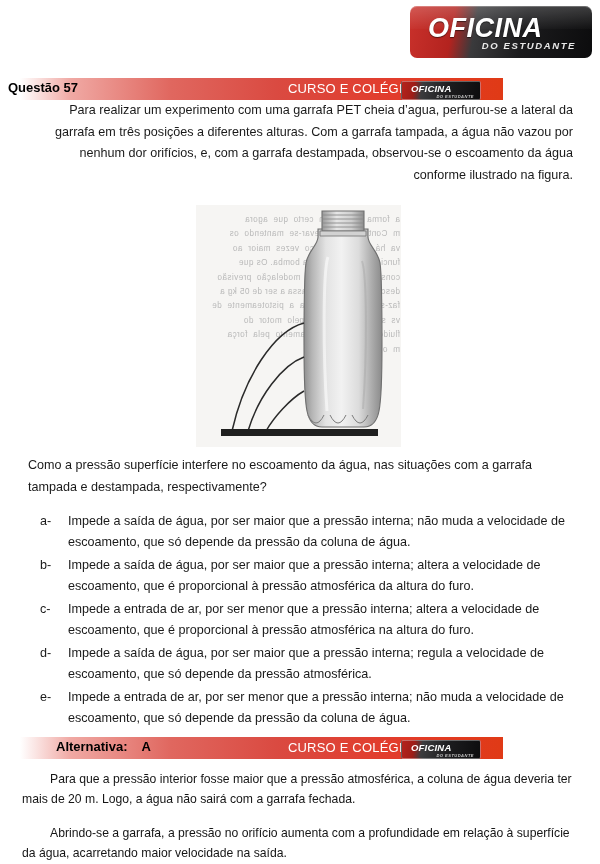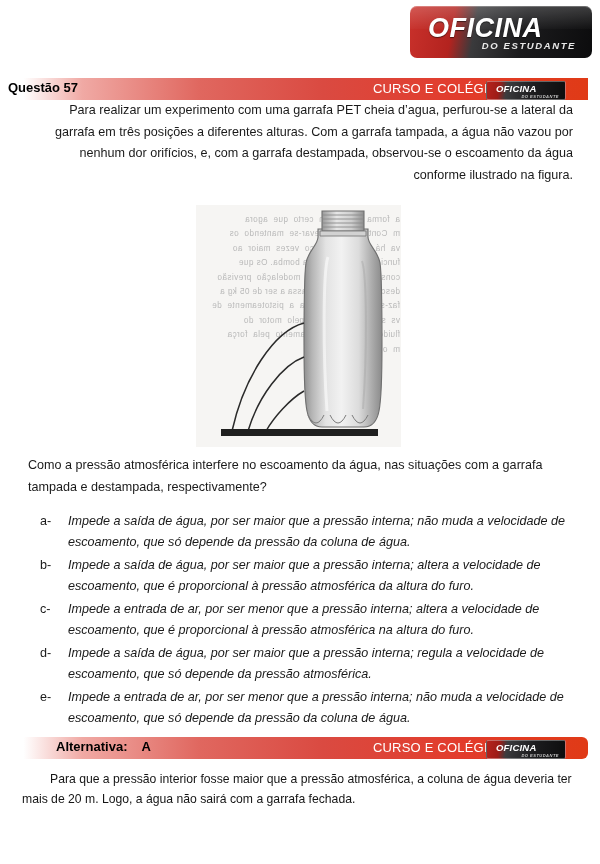--- a/index.html
+++ b/index.html
@@ -65,26 +65,26 @@
     font-size: 9.5px;
     letter-spacing: 1.6px;
     color: #e9e9e9;
     z-index: 3;
   }
 
   
   .bar {
     position: absolute;
     left: 0;
-    width: 588px;
+    width: 503px;
     height: 22px;
     background: linear-gradient(90deg, #ffffff 0%, #ffffff 4%, #f0a9a4 14%, #e0675f 34%, #da4a41 55%, #e23c2c 78%, #e03a16 100%);
   }
   .bar-questao { top: 78px; }
-  .bar-alternativa { top: 737px; border-radius: 6px; }
+  .bar-alternativa { top: 737px; }
 
   .bar-left-label {
     position: absolute;
     top: 2px;
     font-weight: bold;
     font-size: 13px;
     color: #000000;
     white-space: nowrap;
   }
   .bar-questao .bar-left-label { left: 8px; }
@@ -173,21 +173,20 @@
     flex: 0 0 28px;
     font-size: 12.6px;
     line-height: 21px;
     color: #1a1a1a;
   }
   .alt-text {
     flex: 1 1 auto;
     font-size: 12.6px;
     line-height: 21px;
     color: #1a1a1a;
-    font-style: italic;
   }
 
   
   .solution {
     position: absolute;
     left: 22px;
     top: 770px;
     width: 556px;
     font-family: "Liberation Sans", sans-serif;
     font-size: 12.2px;
@@ -313,21 +312,21 @@
     <g fill="none" stroke="#2a2a2a" stroke-width="1.5">
       <path d="M108 118 C78 126 48 172 36 226"></path>
       <path d="M108 152 C86 160 62 192 52 226"></path>
       <path d="M108 186 C94 194 78 212 70 226"></path>
     </g>
 
     <rect x="25" y="224" width="157" height="7" fill="#1f1f1f"></rect>
   </svg>
 </div>
 
-<div class="question-line">Como a pressão atmosférica interfere no escoamento da água, nas situações com a garrafa tampada e destampada, respectivamente?</div>
+<div class="question-line">Como a pressão superfície interfere no escoamento da água, nas situações com a garrafa tampada e destampada, respectivamente?</div>
 
 <div class="alternatives">
   <div class="alt-row">
     <span class="alt-key">a-</span>
     <span class="alt-text">Impede a saída de água, por ser maior que a pressão interna; não muda a velocidade de escoamento, que só depende da pressão da coluna de água.</span>
   </div>
   <div class="alt-row">
     <span class="alt-key">b-</span>
     <span class="alt-text">Impede a saída de água, por ser maior que a pressão interna; altera a velocidade de escoamento, que é proporcional à pressão atmosférica da altura do furo.</span>
   </div>
@@ -351,13 +350,14 @@
   </span>
   <span class="bar-right-label">CURSO E COLÉGIO</span>
   <span class="mini-logo">
     <span class="mini-logo-text">OFICINA</span>
     <span class="mini-logo-sub">DO ESTUDANTE</span>
   </span>
 </div>
 
 <div class="solution">
   <p>Para que a pressão interior fosse maior que a pressão atmosférica, a coluna de água deveria ter mais de 20 m. Logo, a água não sairá com a garrafa fechada.</p>
+  <p>Abrindo-se a garrafa, a pressão no orifício aumenta com a profundidade em relação à superfície da água, acarretando maior velocidade na saída.</p>
 </div>
 
 </body></html>

